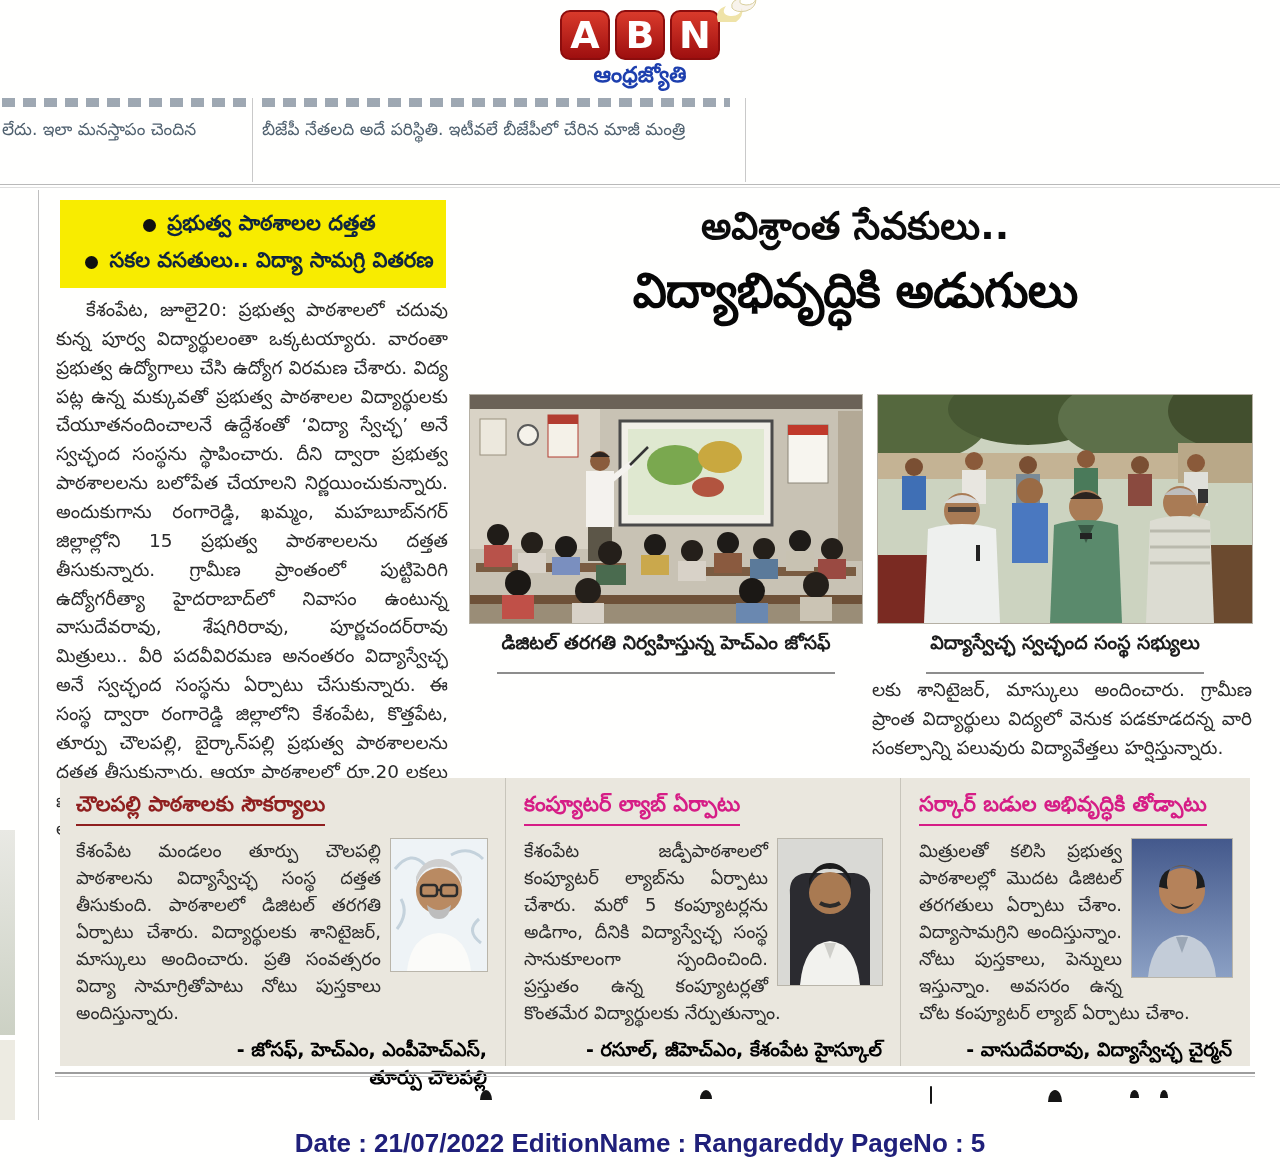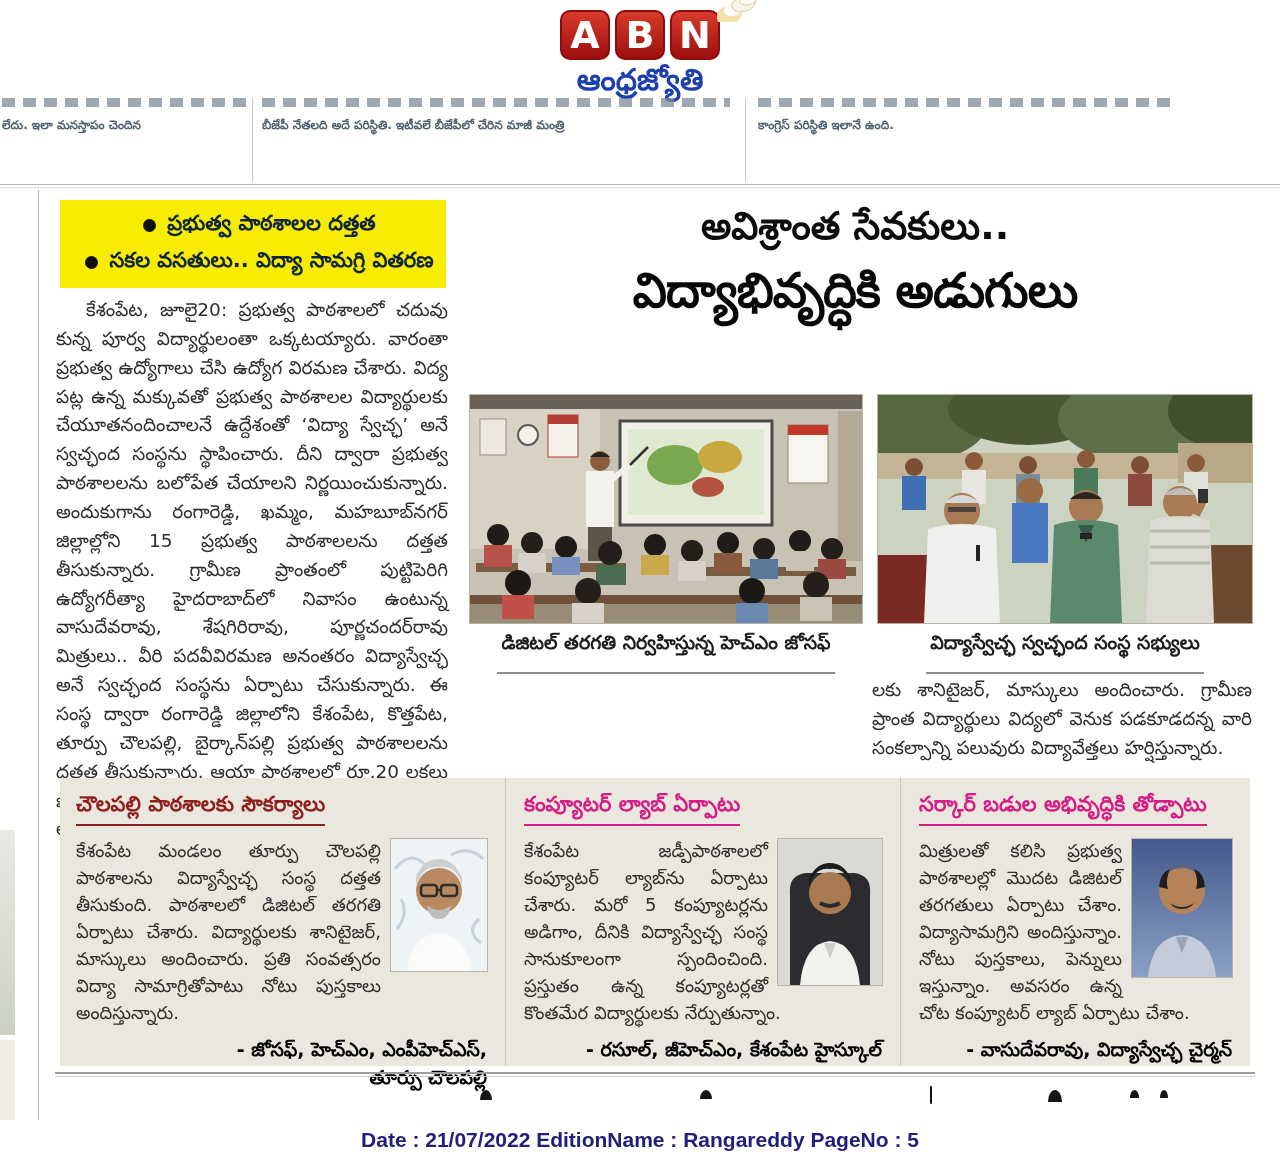--- a/index.html
+++ b/index.html
@@ -6,24 +6,24 @@
   body { background:#ffffff; font-family:"DejaVu Sans", "Liberation Sans", sans-serif; }
   .page { position:relative; width:1280px; height:1175px; background:#fffffe; overflow:hidden; margin:0 auto; }
 
   
   .masthead { position:absolute; top:10px; left:0; right:0; display:flex; flex-direction:column; align-items:center; }
   .abn-row { display:flex; gap:5px; position:relative; }
   .abn-letter { width:50px; height:50px; background:linear-gradient(#d93a2b,#9e0f0f); border:2px solid #8c0d0d;
     border-radius:10px; color:#fff; font-weight:bold; font-size:38px; line-height:1;
     display:flex; align-items:center; justify-content:center; }
   .flame { position:absolute; top:-14px; right:-38px; }
-  .abn-sub { color:#1d3fae; font-weight:bold; font-size:30px; margin-top:2px; }
-
-  
-  .top-strip { position:absolute; top:98px; left:0; width:1280px; height:84px; color:#50616f; font-size:12px;font-weight:bold; }
+  .abn-sub { color:#1d3fae; font-weight:bold; font-size:22px; margin-top:2px; }
+
+  
+  .top-strip { position:absolute; top:98px; left:0; width:1280px; height:84px; color:#50616f; font-size:17px; }
   .ts-col { position:absolute; top:0; }
   .ts-frag { height:9px; margin-bottom:9px; opacity:.75;
     background:repeating-linear-gradient(90deg,#7e8b99 0 13px, transparent 13px 21px); }
   .ts-col1 { left:2px;  width:246px; }
   .ts-col2 { left:262px; width:468px; }
   .ts-col3 { left:758px; width:420px; }
   .ts-text { line-height:1.55; }
   .vdiv { position:absolute; width:1px; background:#c9c9c9; }
   .vdiv-a { left:252px; top:98px; height:84px; }
   .vdiv-b { left:745px; top:98px; height:84px; }
@@ -82,21 +82,21 @@
   .box-attrib { text-align:right; font-weight:bold; color:#000000; font-size:19px; margin-top:10px; line-height:1.45; }
 
   
   .hdiv-bottom { position:absolute; left:55px; top:1072px; width:1200px; height:5px;
     border-top:2px solid #9d9d9d; border-bottom:1px solid #cccccc; }
   .frag-mark { position:absolute; top:1090px; background:#151515; border-radius:50% 50% 0 0 / 100% 100% 0 0; }
   .frag-bar { position:absolute; top:1086px; width:2px; height:18px; background:#151515; border-radius:1px; }
 
   
   .footer { position:absolute; left:0; right:0; top:1128px; text-align:center;
-    font-family:"Liberation Sans", sans-serif; font-weight:bold; font-size:21px; color:#20207a; }
+    font-family:"Liberation Sans", sans-serif; font-weight:bold; font-size:26px; color:#20207a; }
 </style>
 </head>
 <body>
 
 <div class="page">
 
   <div class="masthead">
     <div class="abn-row">
       <span class="flame">
         <svg width="46" height="30" viewBox="0 0 46 30">
@@ -112,24 +112,20 @@
   </div>
 
   <div class="top-strip">
     <div class="ts-col ts-col1">
       <div class="ts-frag"></div>
       <div class="ts-text">లేదు. ఇలా మనస్తాపం చెందిన</div>
     </div>
     <div class="ts-col ts-col2">
       <div class="ts-frag"></div>
       <div class="ts-text">బీజేపీ నేతలది అదే పరిస్థితి. ఇటీవలే బీజేపీలో చేరిన మాజీ మంత్రి</div>
-    </div>
-    <div class="ts-col ts-col3">
-      <div class="ts-frag"></div>
-      <div class="ts-text">కాంగ్రెస్ పరిస్థితి ఇలానే ఉంది.</div>
     </div>
   </div>
   <div class="vdiv vdiv-a"></div>
   <div class="vdiv vdiv-b"></div>
   <div class="hdiv-top"></div>
   <div class="left-rail"></div>
   <div class="edge-frag1"></div>
   <div class="edge-frag2"></div>
 
   <div class="highlight-box" style="background:#f8ec00;padding-left:13px;">

